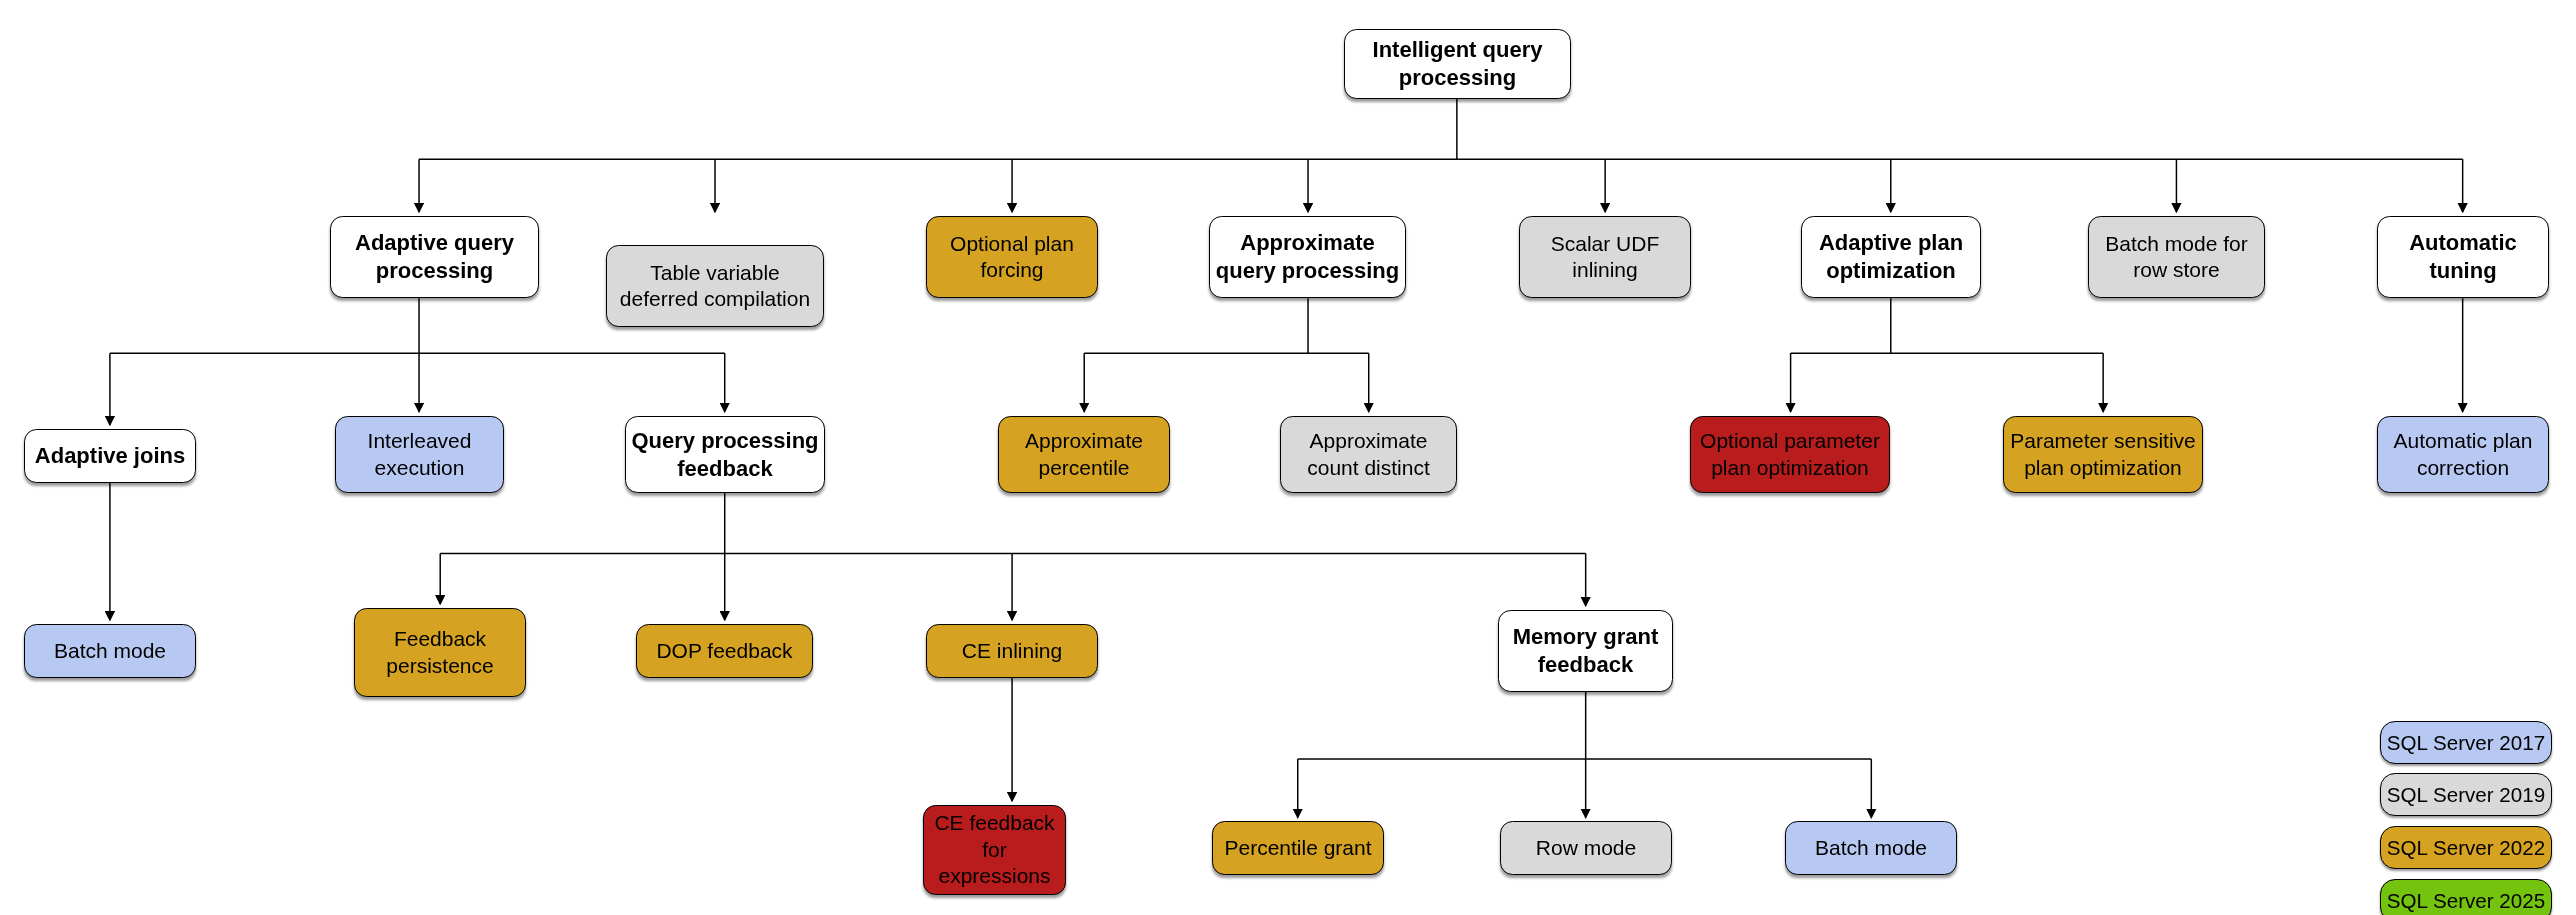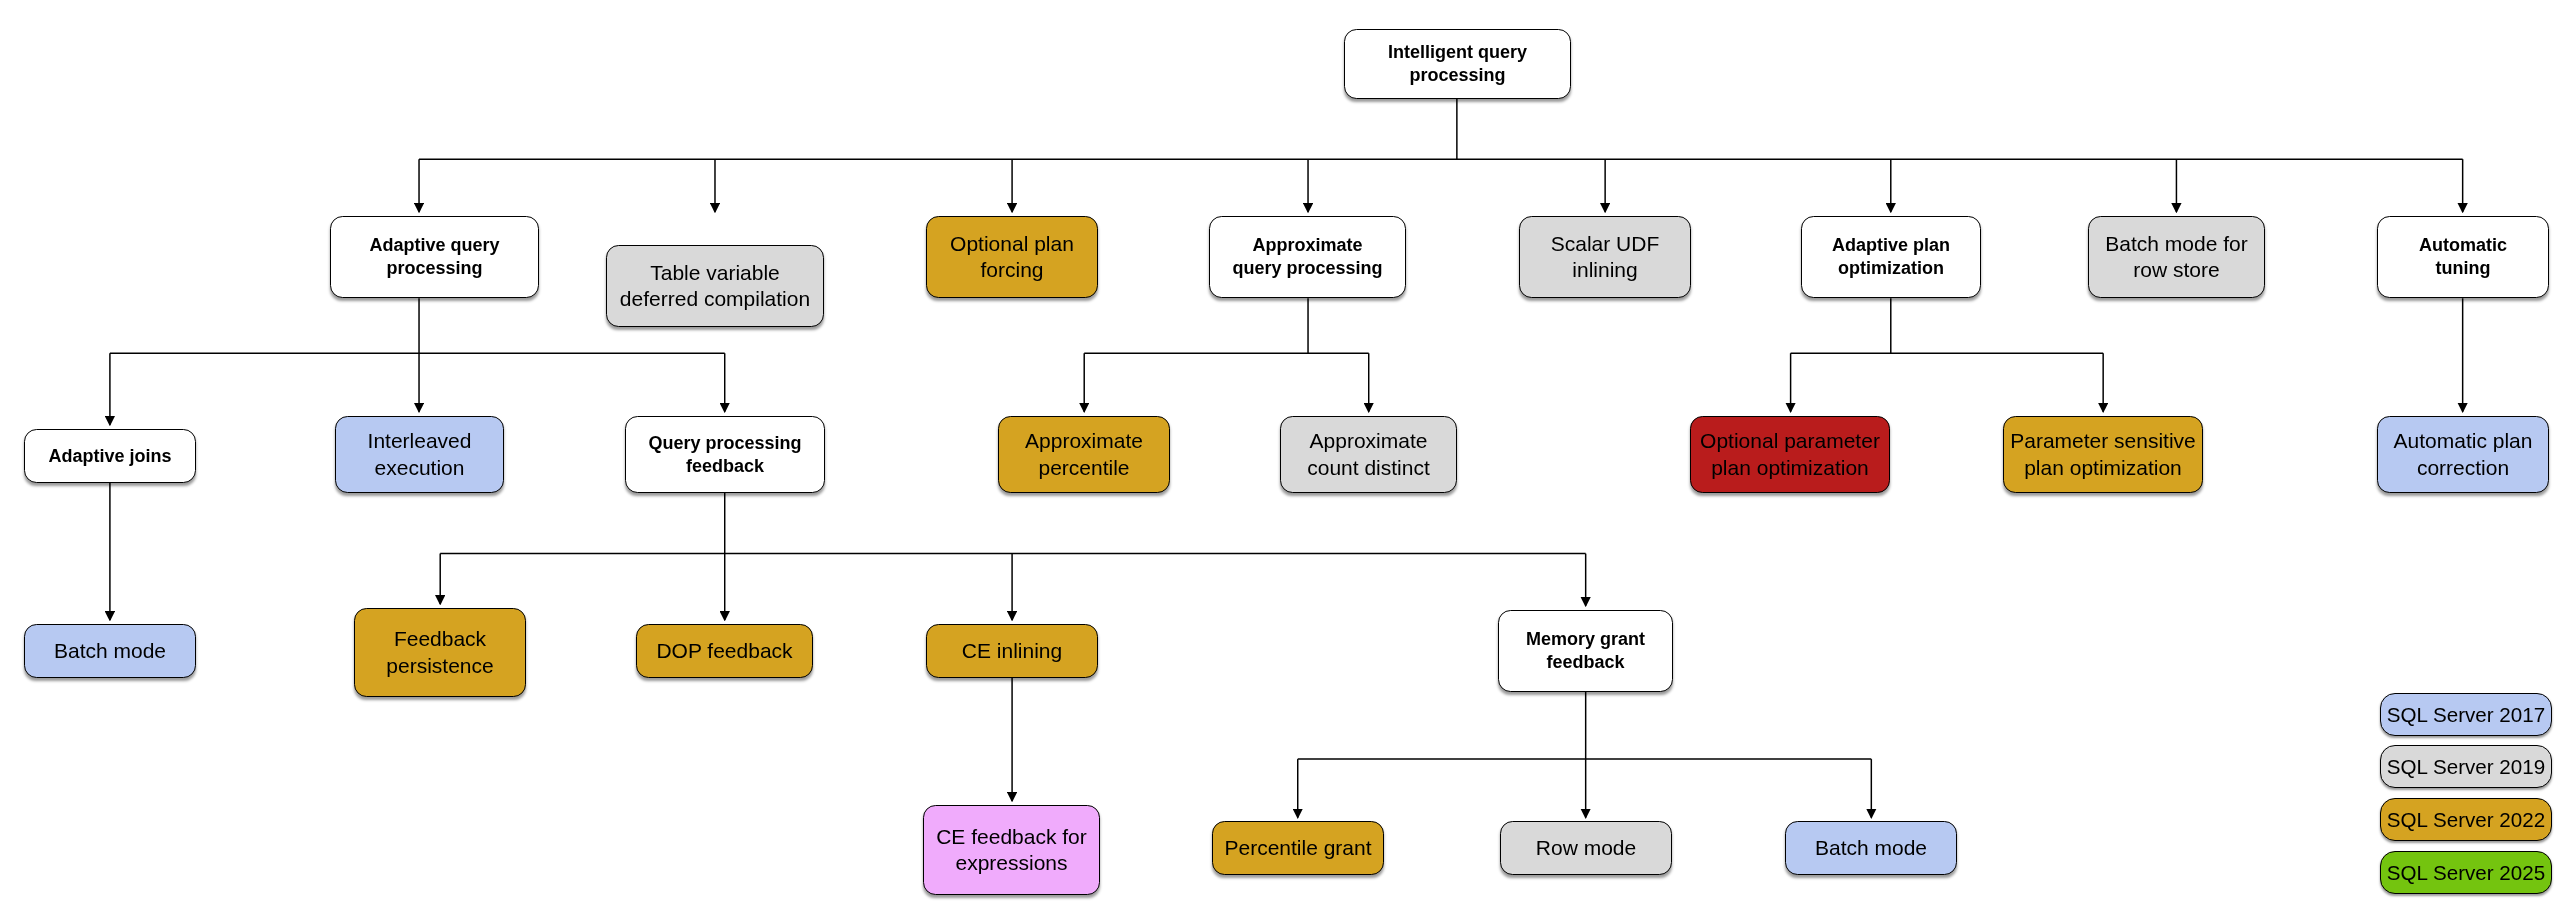--- a/index.html
+++ b/index.html
@@ -13,28 +13,29 @@
   .node{
     position:absolute;box-sizing:border-box;
     display:flex;align-items:center;justify-content:center;
     text-align:center;white-space:pre-line;
     border:1.7px solid #000;border-radius:12.6px;
     background:#fff;color:#000;
     font-size:21px;line-height:1.26;
     box-shadow:0 2.9px 2.9px -0.6px rgba(0,0,0,0.40);
     padding:1.1px 3.4px;
   }
-  .node.bold{font-weight:bold;font-size:18px;}
+  .node.bold{font-weight:bold;font-size:22px;}
   .legend-item{
     position:absolute;box-sizing:border-box;
     left:2380px;width:172px;height:43px;
     display:flex;align-items:center;justify-content:center;
     border:1.7px solid #000;border-radius:15px;
     font-size:20.6px;color:#000;
     box-shadow:0 2.3px 2.3px -0.6px rgba(0,0,0,0.40);
+    margin-top:28px;
   }
 </style>
 </head>
 <body>
 
 <div id="diagram">
   <svg id="edges" viewBox="0 0 4500 1600" xmlns="http://www.w3.org/2000/svg">
       <defs>
         <marker id="arrow" viewBox="0 0 10 10" refX="8.6" refY="5" markerWidth="7" markerHeight="7" orient="auto">
           <path d="M0,0 L10,5 L0,10 Z" fill="#000"></path>
@@ -112,21 +113,21 @@
 plan optimization</div>
       <div class="node" style="left: 2377px; top: 416px; width: 172px; height: 77px; background-color: rgb(183, 201, 242);">Automatic plan
 correction</div>
       <div class="node" style="left: 24px; top: 624px; width: 172px; height: 54px; background-color: rgb(183, 201, 242);">Batch mode</div>
       <div class="node" style="left: 354px; top: 608px; width: 172px; height: 89px; background-color: rgb(213, 163, 33);">Feedback
 persistence</div>
       <div class="node" style="left: 636px; top: 624px; width: 177px; height: 54px; background-color: rgb(213, 163, 33);">DOP feedback</div>
       <div class="node" style="left: 926px; top: 624px; width: 172px; height: 54px; background-color: rgb(213, 163, 33);">CE inlining</div>
       <div class="node bold" style="left: 1498px; top: 610px; width: 175px; height: 82px; background-color: rgb(255, 255, 255);">Memory grant
 feedback</div>
-      <div class="node" style="left: 923px; top: 805px; width: 177px; height: 90px; background-color: #f0abfc;">CE feedback for
+      <div class="node" style="left: 923px; top: 805px; width: 143px; height: 90px; background-color: #b91c1c;">CE feedback for
 expressions</div>
       <div class="node" style="left: 1212px; top: 821px; width: 172px; height: 54px; background-color: rgb(213, 163, 33);">Percentile grant</div>
       <div class="node" style="left: 1500px; top: 821px; width: 172px; height: 54px; background-color: rgb(217, 217, 217);">Row mode</div>
       <div class="node" style="left: 1785px; top: 821px; width: 172px; height: 54px; background-color: rgb(183, 201, 242);">Batch mode</div>
     </div>
   <div id="legend">
       <div class="legend-item" style="top: 693px; background-color: rgb(183, 201, 242);">SQL Server 2017</div>
       <div class="legend-item" style="top: 745px; background-color: rgb(217, 217, 217);">SQL Server 2019</div>
       <div class="legend-item" style="top: 798px; background-color: rgb(213, 163, 33);">SQL Server 2022</div>
       <div class="legend-item" style="top: 851px; background-color: rgb(116, 196, 15);">SQL Server 2025</div>

